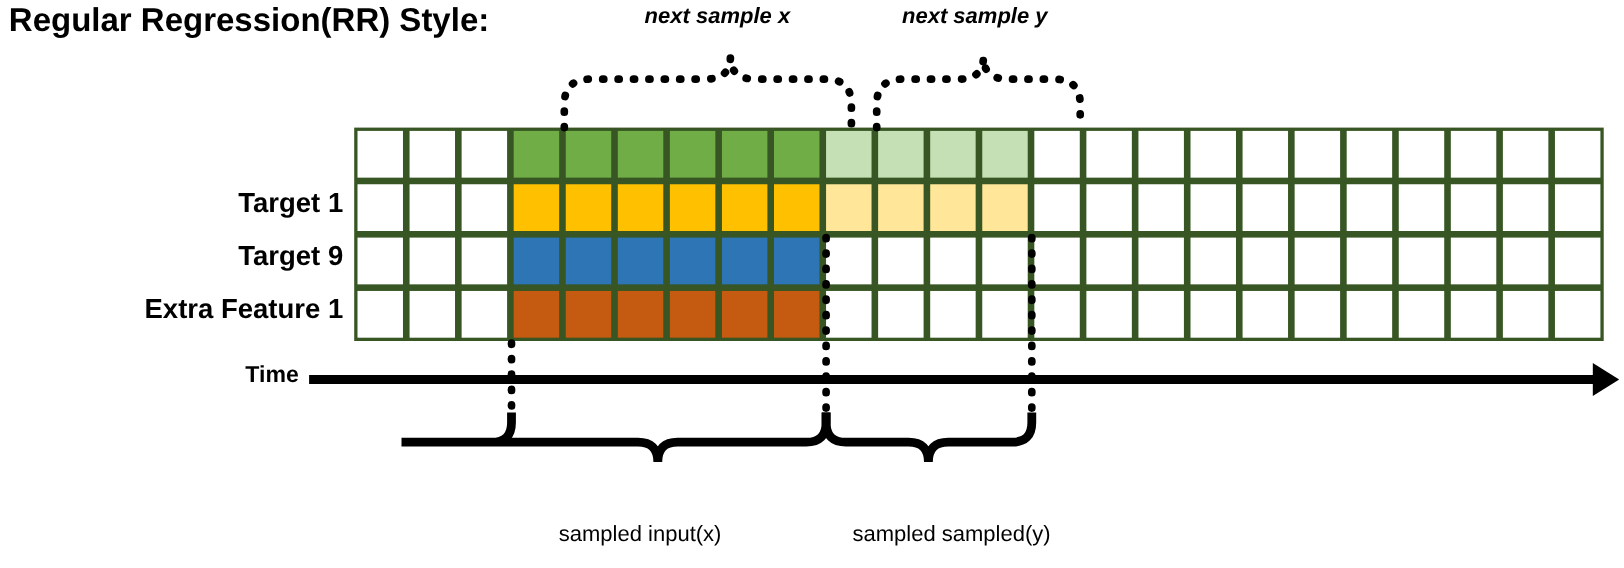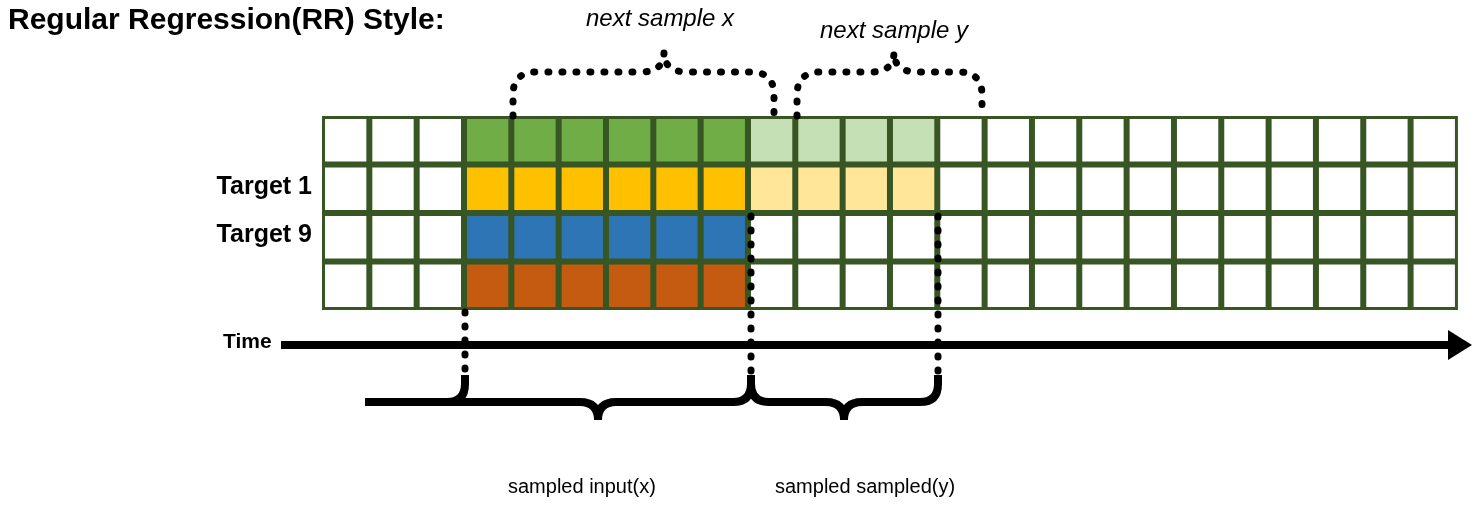--- a/index.html
+++ b/index.html
@@ -10,42 +10,43 @@
 
   .title{position:absolute;left:8px;top:2px;font-size:30px;font-weight:700;
          letter-spacing:0px;white-space:nowrap;}
 
   .rowlabel{position:absolute;right:0;font-size:25px;font-weight:700;
             text-align:right;white-space:nowrap;line-height:1;margin-top:48px;}
   #labelcol{position:absolute;left:0px;top:116px;width:312px;height:194px;}
 
   .timelabel{position:absolute;font-size:21px;font-weight:700;white-space:nowrap;}
 
-  .toplab{position:absolute;font-size:24px;font-style:italic;font-weight:400;
+  .toplab{position:absolute;font-size:20px;font-style:italic;font-weight:700;
           white-space:nowrap;}
 
   .botblock{position:absolute;font-size:20px;font-weight:400;line-height:25px;
             white-space:pre;}
 </style>
 </head>
 <body>
 
 <div id="stage">
 
   <div class="title">Regular Regression(RR) Style:</div>
 
   <div id="labelcol">
     <div class="rowlabel" style="top:9px;">Target 1</div>
     <div class="rowlabel" style="top:57px;">Target 9</div>
+    <div class="rowlabel" style="top:105px;">Extra Feature 1</div>
   </div>
 
   <div class="timelabel" style="left:223px;top:329px;">Time</div>
 
   <div class="toplab" style="left:586px;top:4px;">next sample x</div>
-  <div class="toplab" style="left:820px;top:16px;">next sample y</div>
+  <div class="toplab" style="left:820px;top:4px;">next sample y</div>
 
   <div class="botblock" style="left:508px;top:424px;">
     <div>sampled input(x)</div>
     
     
   </div>
 
   <div class="botblock" style="left:775px;top:424px;">
     <div>sampled sampled(y)</div>
     

